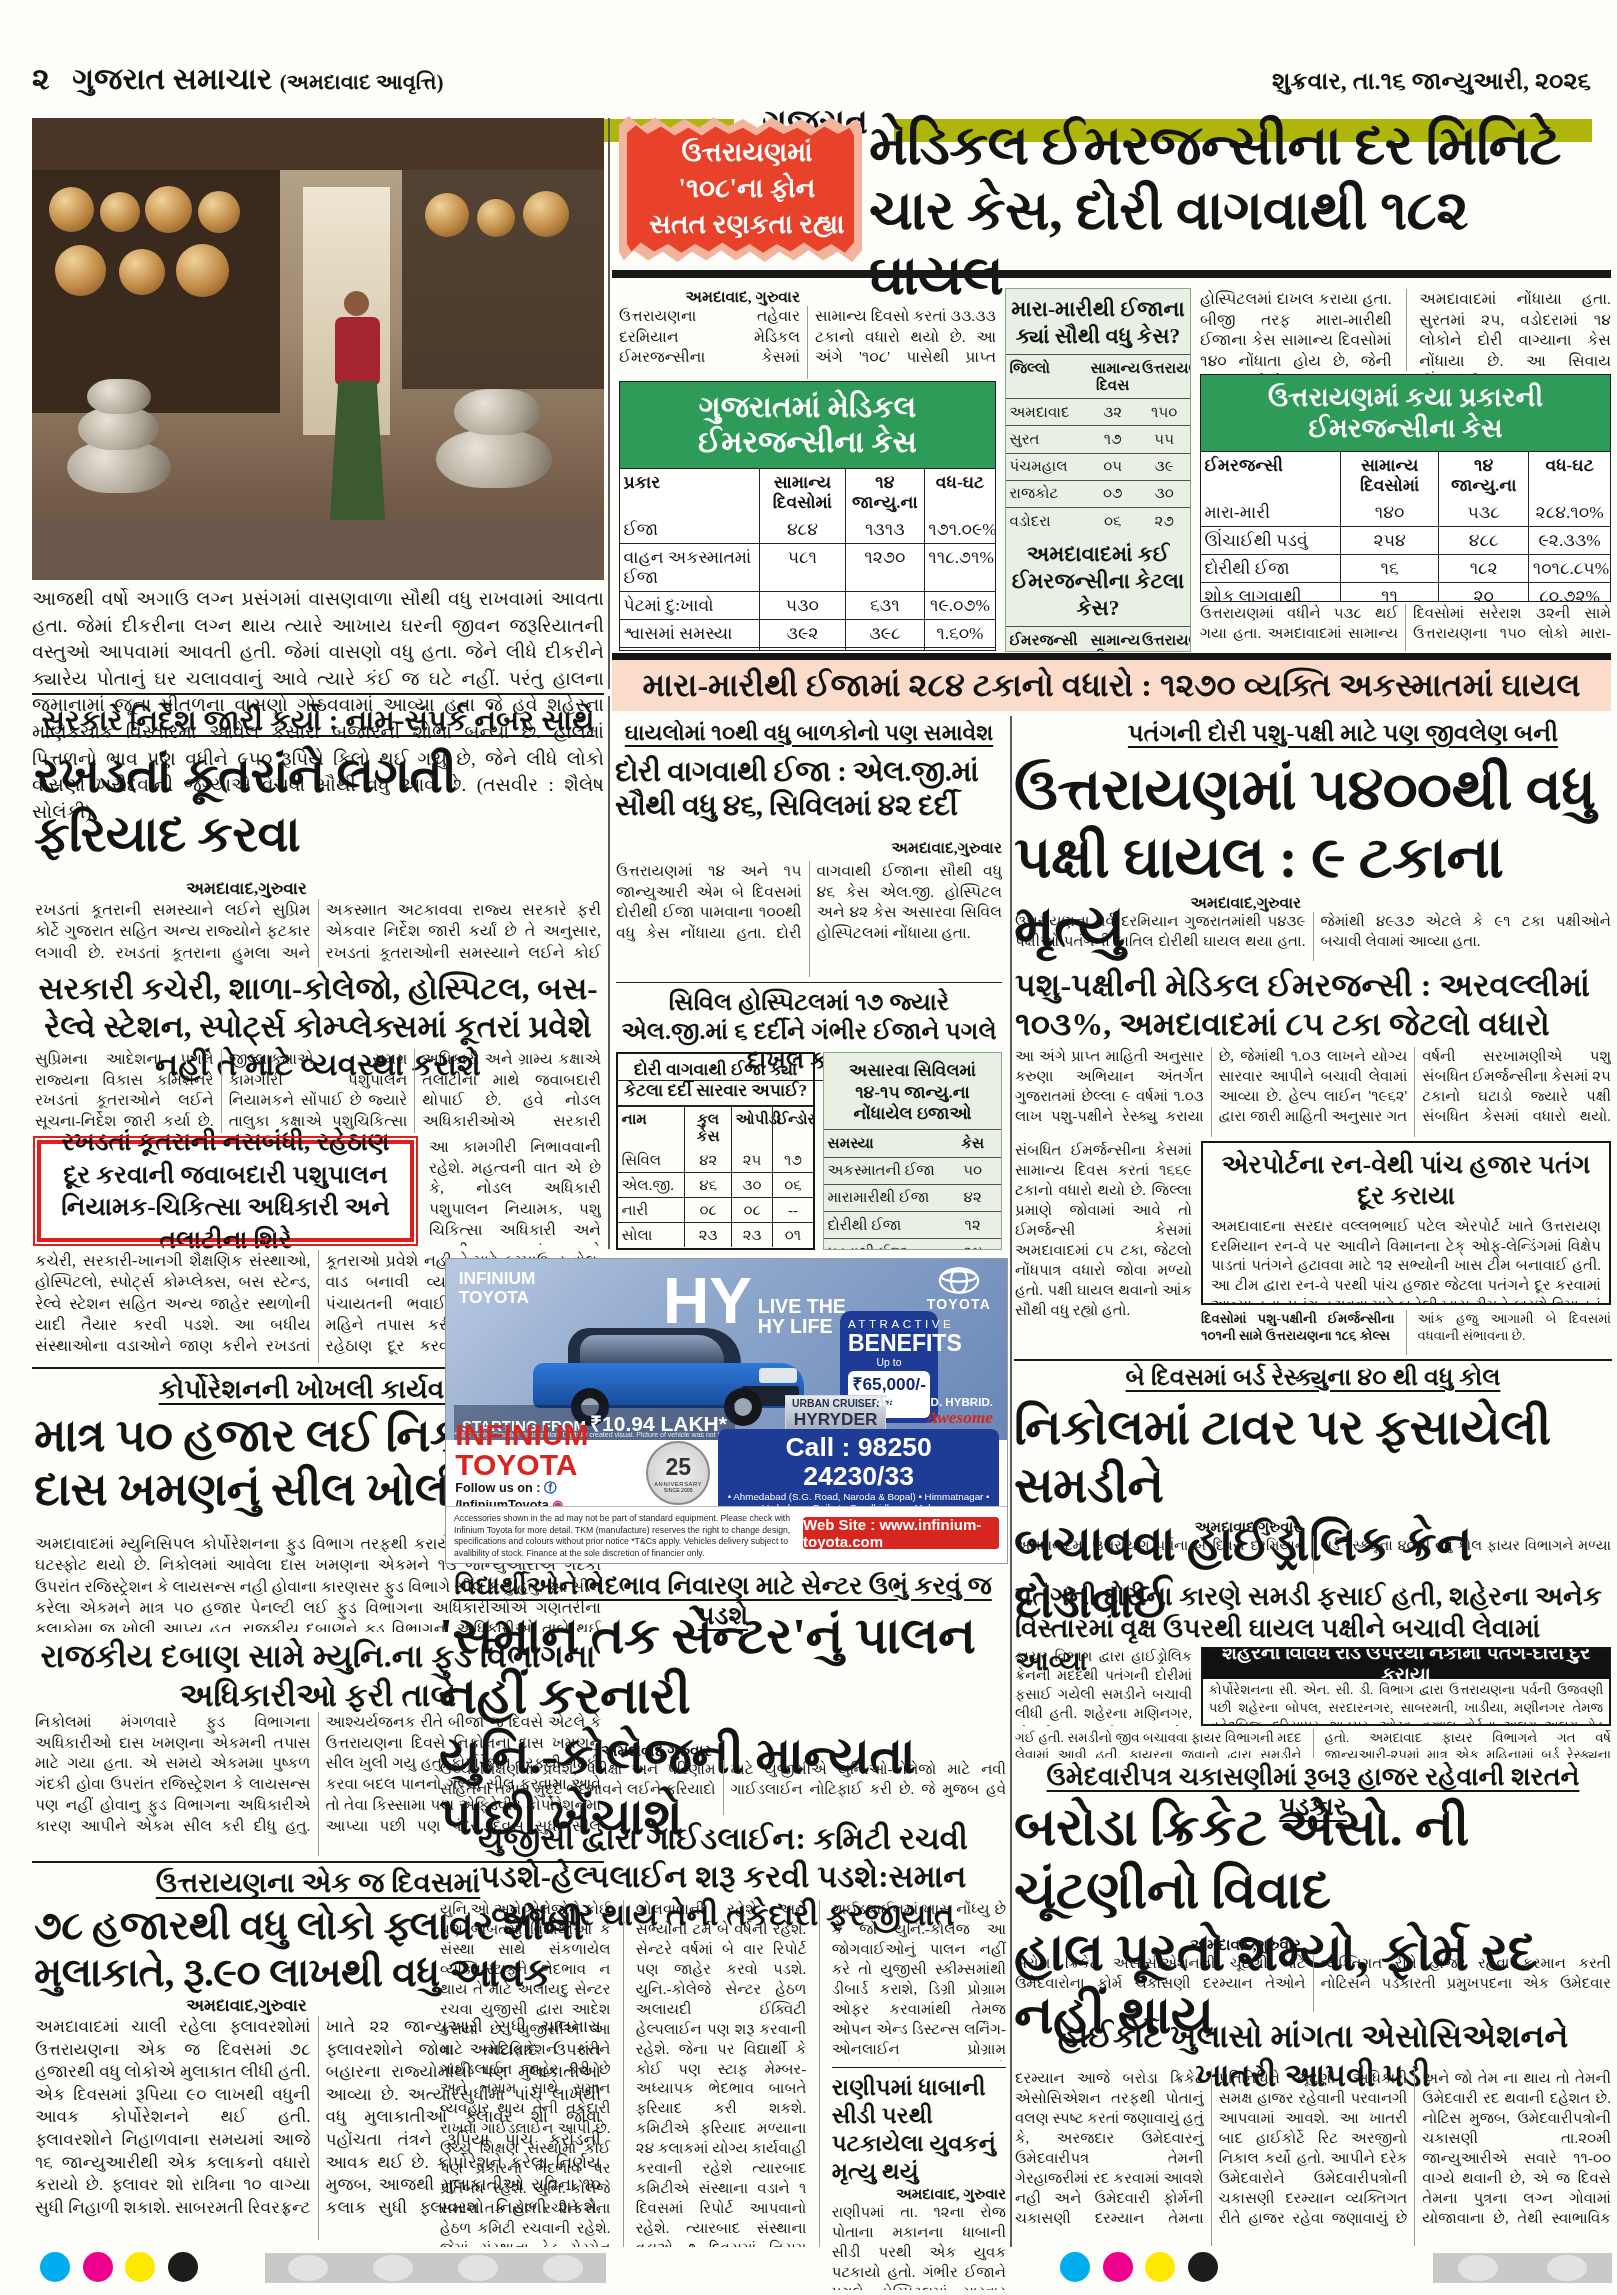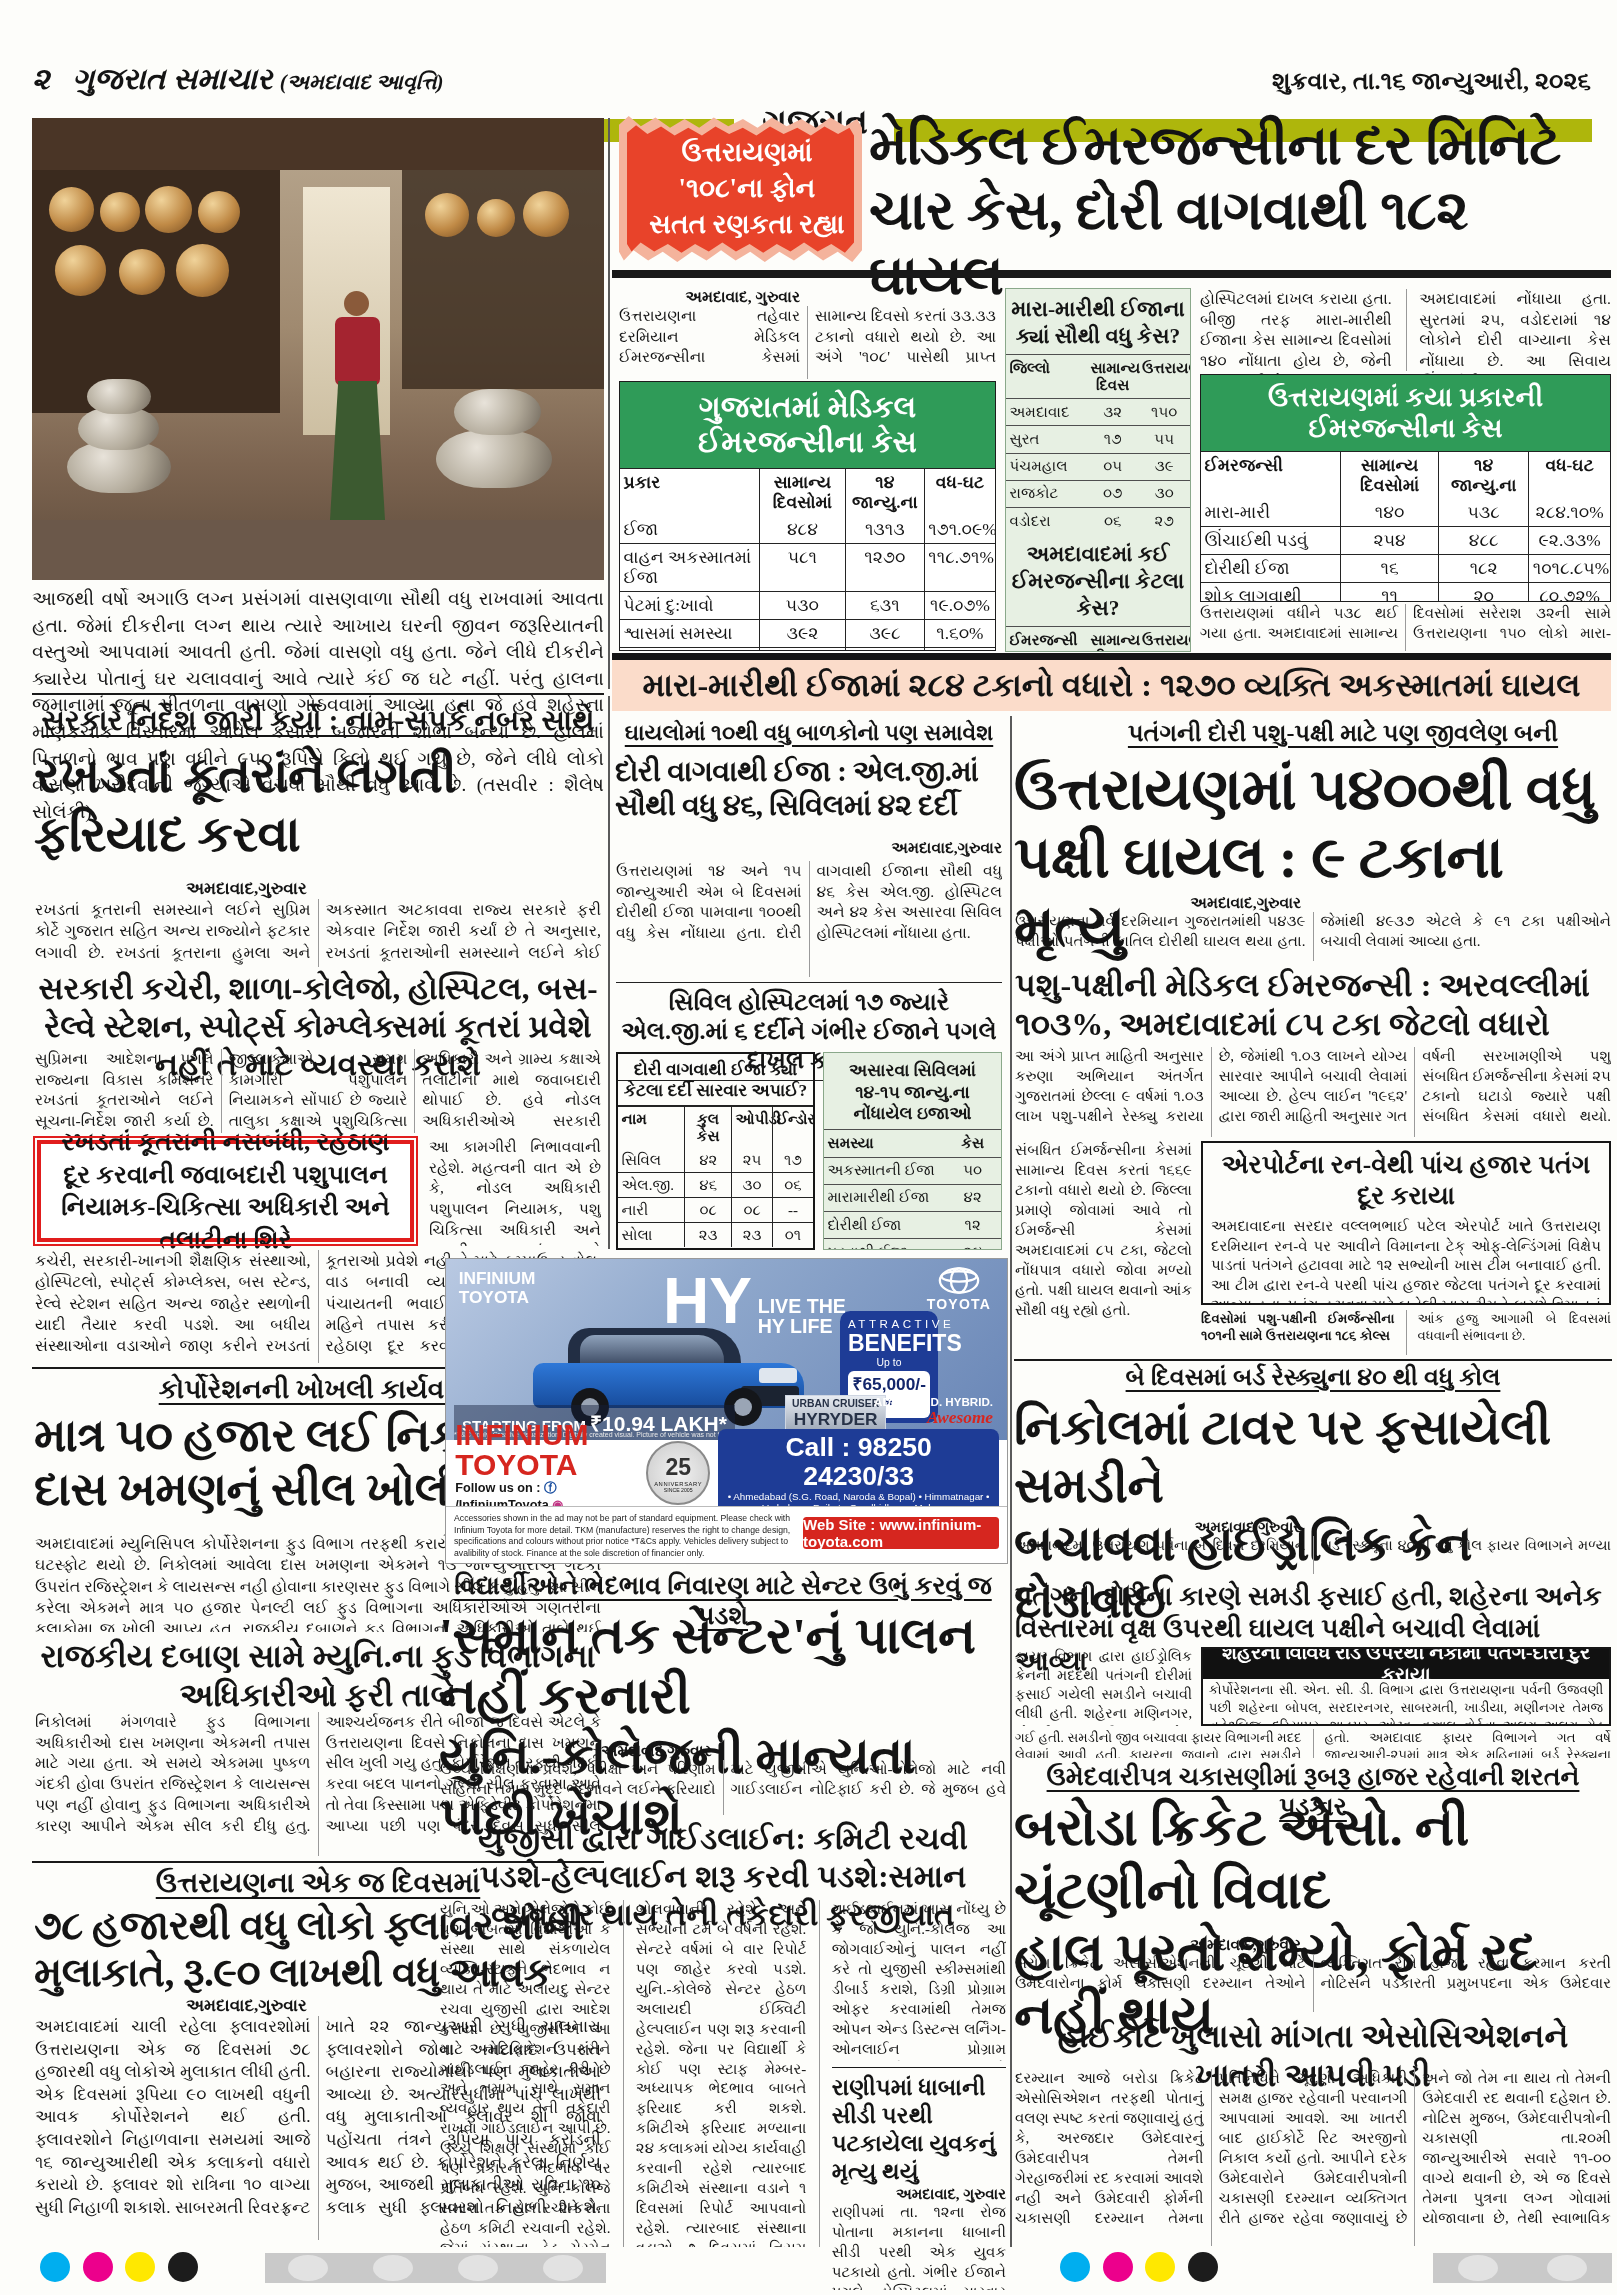--- a/index.html
+++ b/index.html
@@ -107,21 +107,21 @@
   .graydot{width:40px;height:26.6px;border-radius:50%;background:#e2e2e2;}
   .wheel{position:absolute;border-radius:50%;background:#14161a;display:flex;align-items:center;justify-content:center;}
   .hub{width:18.5px;height:18.5px;border-radius:50%;background:#9aa5b5;}
   .note-t{font-size:13.3px;line-height:1.3;text-align:justify;}
 </style>
 </head>
 <body>
 
 <div id="page">
 
-  <div class="abs mast-left" style="left:32px;top:62px;width:566px;font-style:italic;">
+  <div class="abs mast-left" style="left:32px;top:62px;width:566px;">
     <span>૨</span>&nbsp;&nbsp;
     <span>ગુજરાત સમાચાર</span>
     <span class="ed">(અમદાવાદ આવૃત્તિ)</span>
   </div>
   <div class="abs bar" style="left:52px;top:119px;width:682px;"></div>
   <div class="abs mast-sec" style="left:734px;top:103px;width:162px;">ગુજરાત</div>
   <div class="abs bar" style="left:894px;top:119px;width:698px;"></div>
   <div class="abs mast-date" style="left:1097px;top:68px;width:494px;">શુક્રવાર, તા.૧૬ જાન્યુઆરી, ૨૦૨૬</div>
 
   <div class="abs photo" style="left:32px;top:118px;width:572px;height:462px;">

